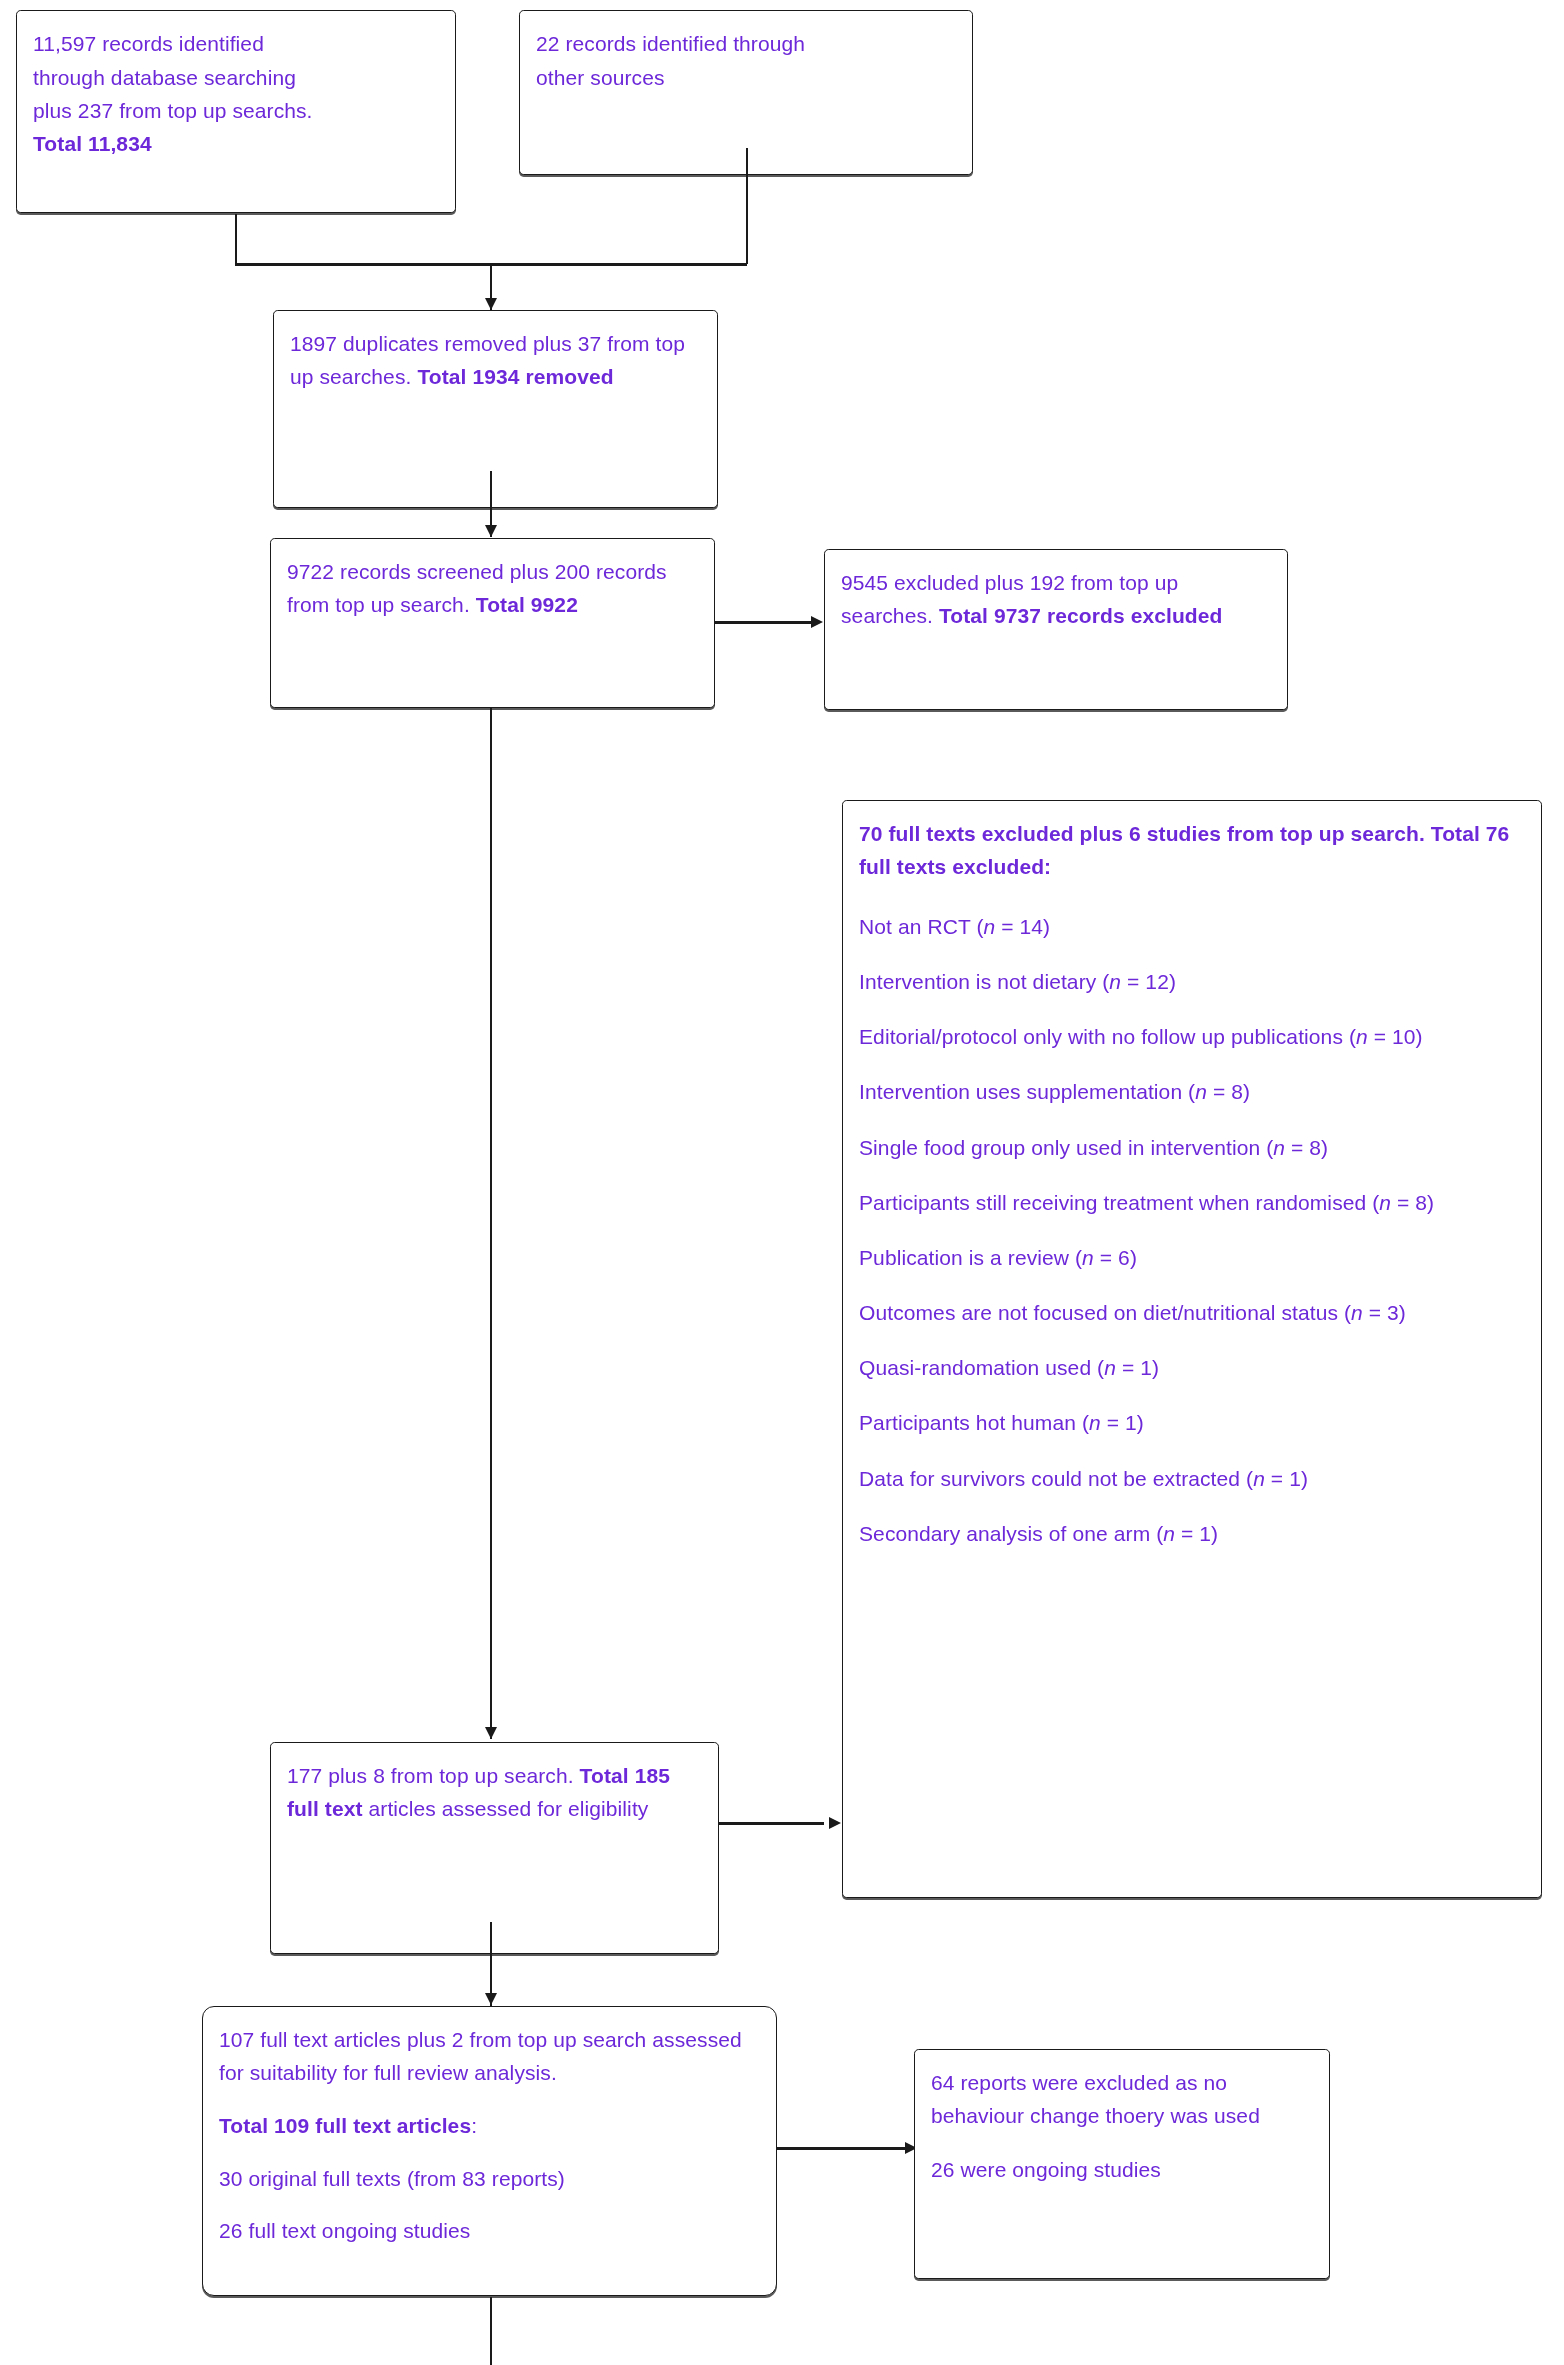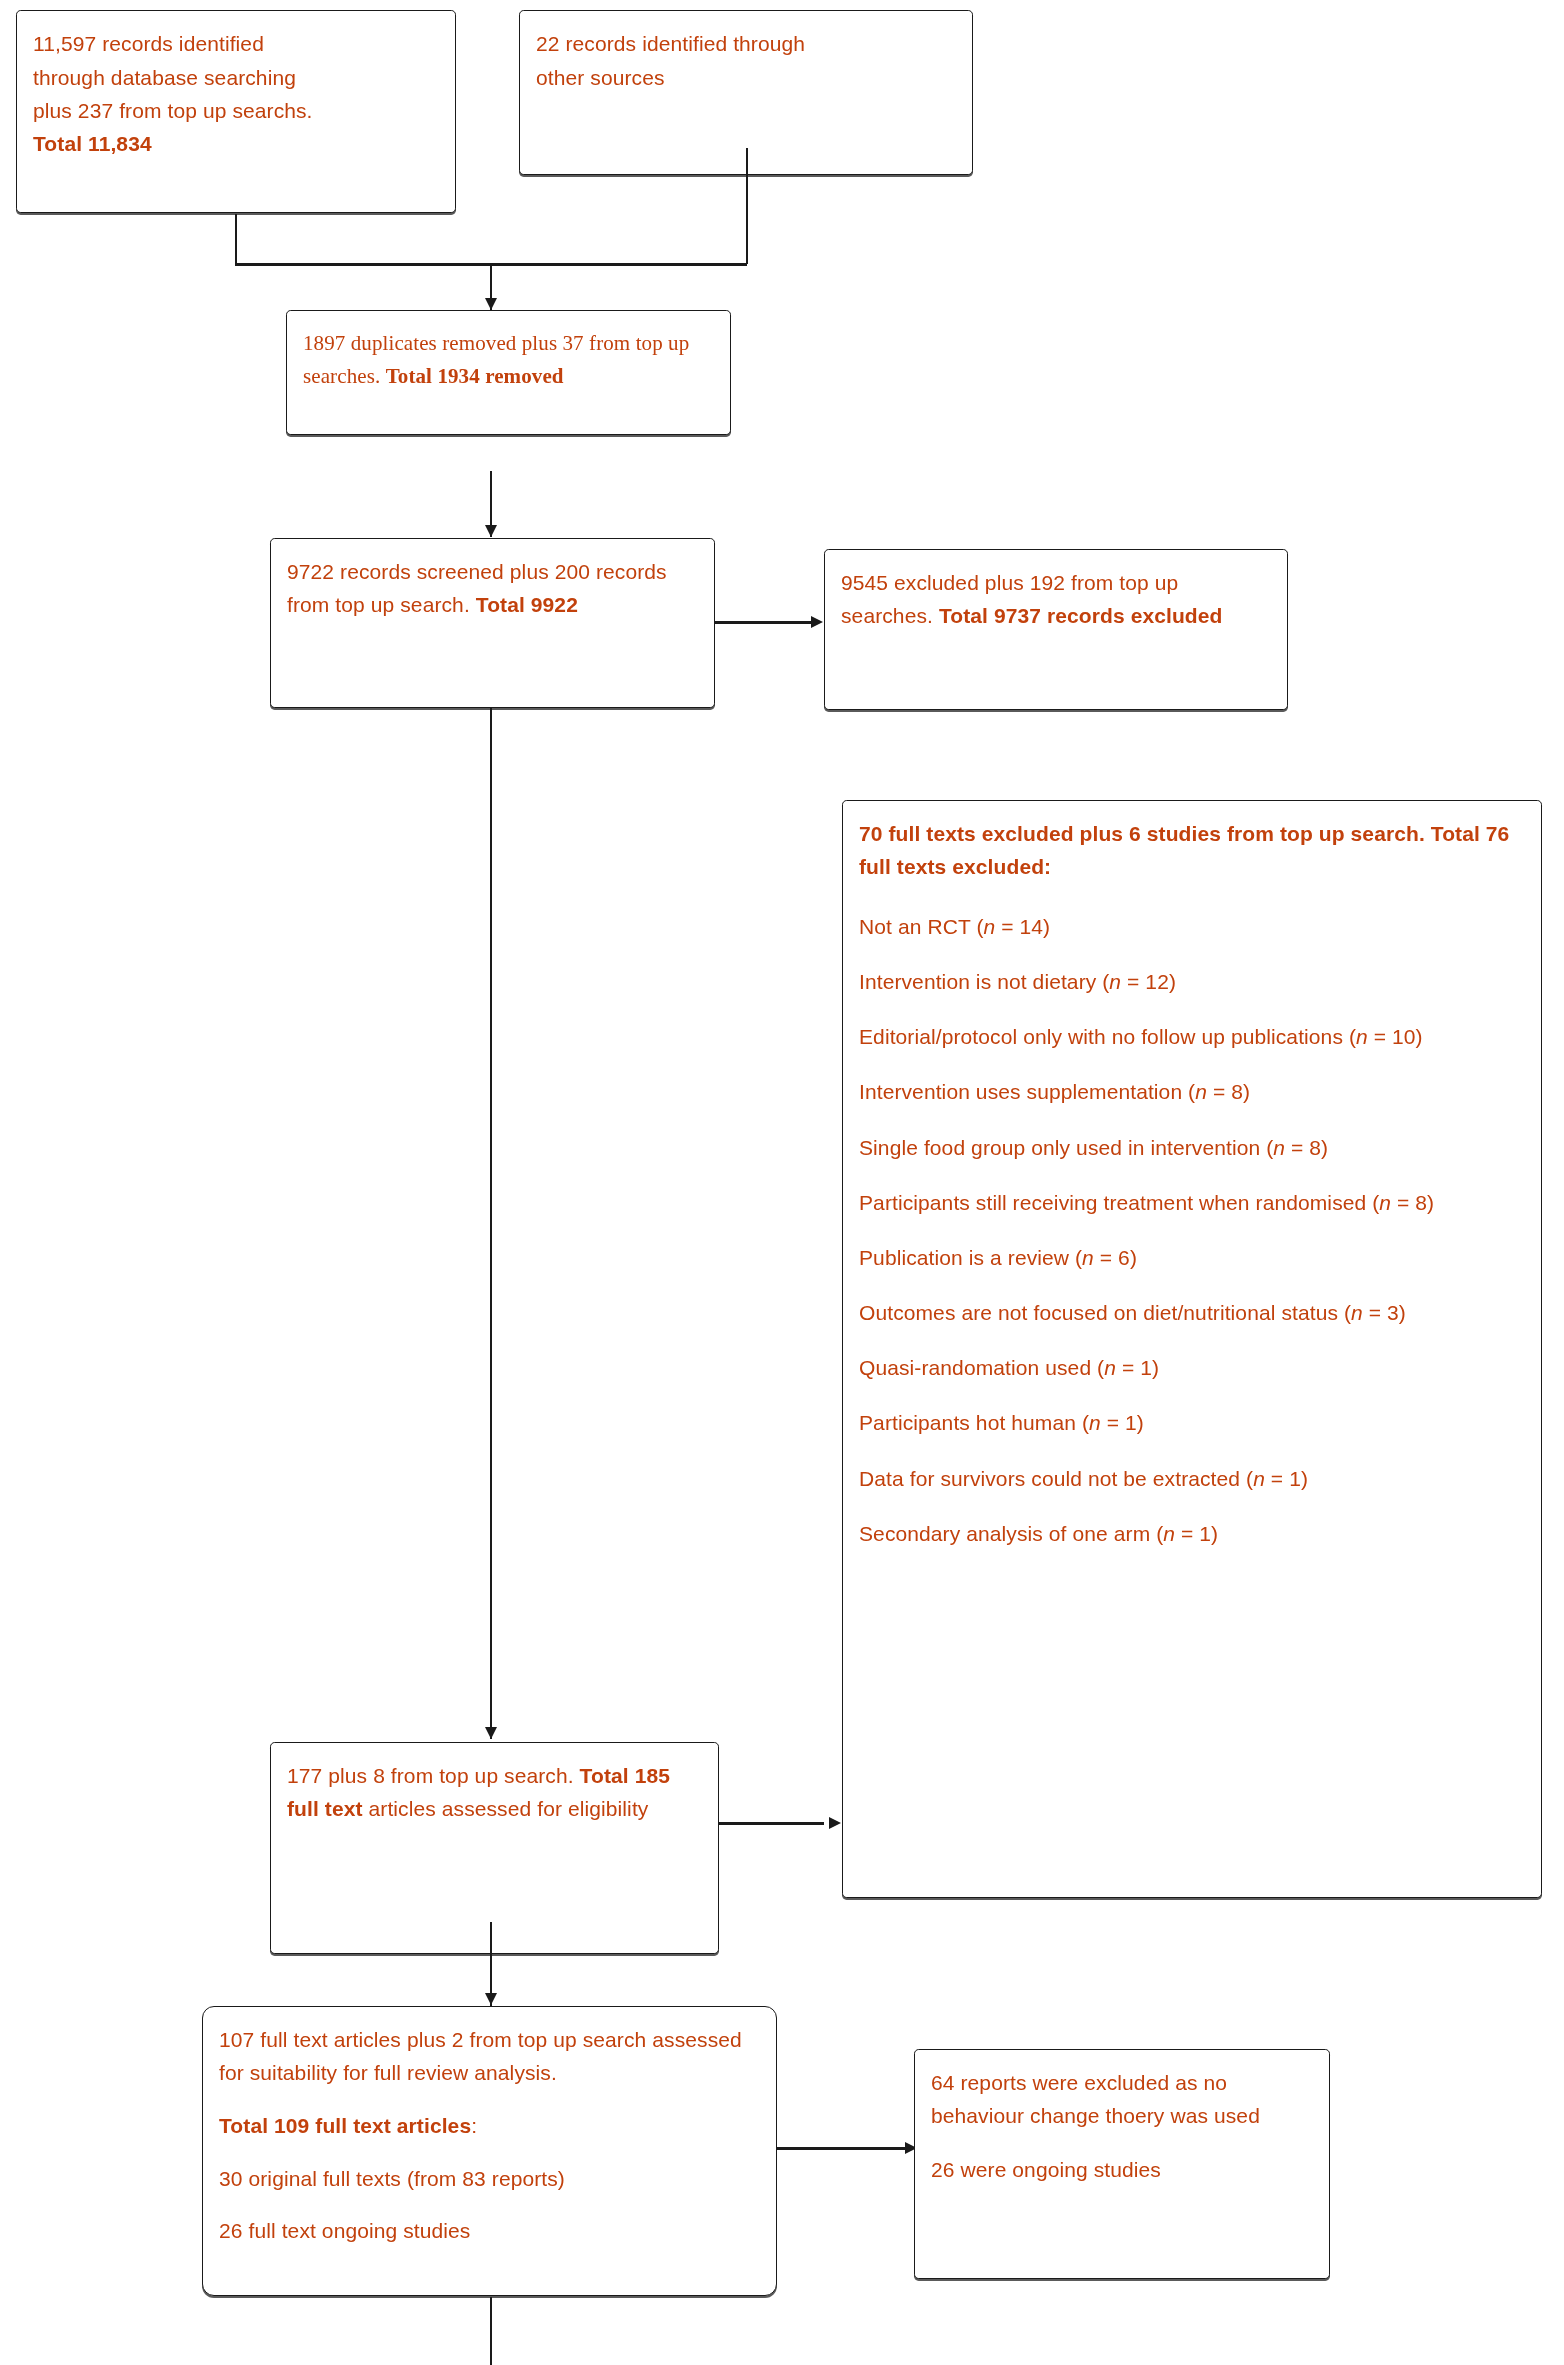--- a/index.html
+++ b/index.html
@@ -24,21 +24,21 @@
     box-sizing: border-box;
     background: #ffffff;
     border: 1.4px solid #1a1a1a;
     border-top-width: 1.9px;
     border-bottom-width: 1.9px;
     border-radius: 4.7px;
     box-shadow: 0 1.9px 0 0 #5a5a5a, 1.9px 0 0 0 rgba(90,90,90,0.0);
     padding: 16px 16px 14px 16px;
     font-size: 21px;
     line-height: 1.58;
-    color: #c2410c;
+    color: #6d28d9;
     letter-spacing: 0.1px;
   }
   .box p {
     margin: 0 0 14px 0;
   }
   .box p:last-child {
     margin-bottom: 0;
   }
   b, .b { font-weight: bold; }
   i, .i { font-style: italic; }
@@ -93,21 +93,21 @@
       <span>other sources</span>
     </p>
   </div>
 
   <div class="ln v" style="left:235px; top:214px; height:50px;"></div>
   <div class="ln v" style="left:746px; top:148px; height:116px;"></div>
   <div class="ln thick h" style="left:235px; top:263px; width:512px;"></div>
   <div class="ln v" style="left:490px; top:263px; height:47px;"></div>
   <div class="arrow-down" style="left:485px; top:298px;"></div>
 
-  <div class="box" style="left:286px; top:310px; width:445px; height:125px;font-family:Liberation Serif, serif;">
+  <div class="box" style="left:273px; top:310px; width:445px; height:198px;">
     <p style="margin-bottom:0;">
       <span>1897 duplicates removed plus 37 from top up searches. </span><b>Total 1934 removed</b>
     </p>
   </div>
 
   <div class="ln v" style="left:490px; top:471px; height:66px;"></div>
   <div class="arrow-down" style="left:485px; top:525px;"></div>
 
   <div class="box" style="left:270px; top:538px; width:445px; height:170px;">
     <p style="margin-bottom:0;">

